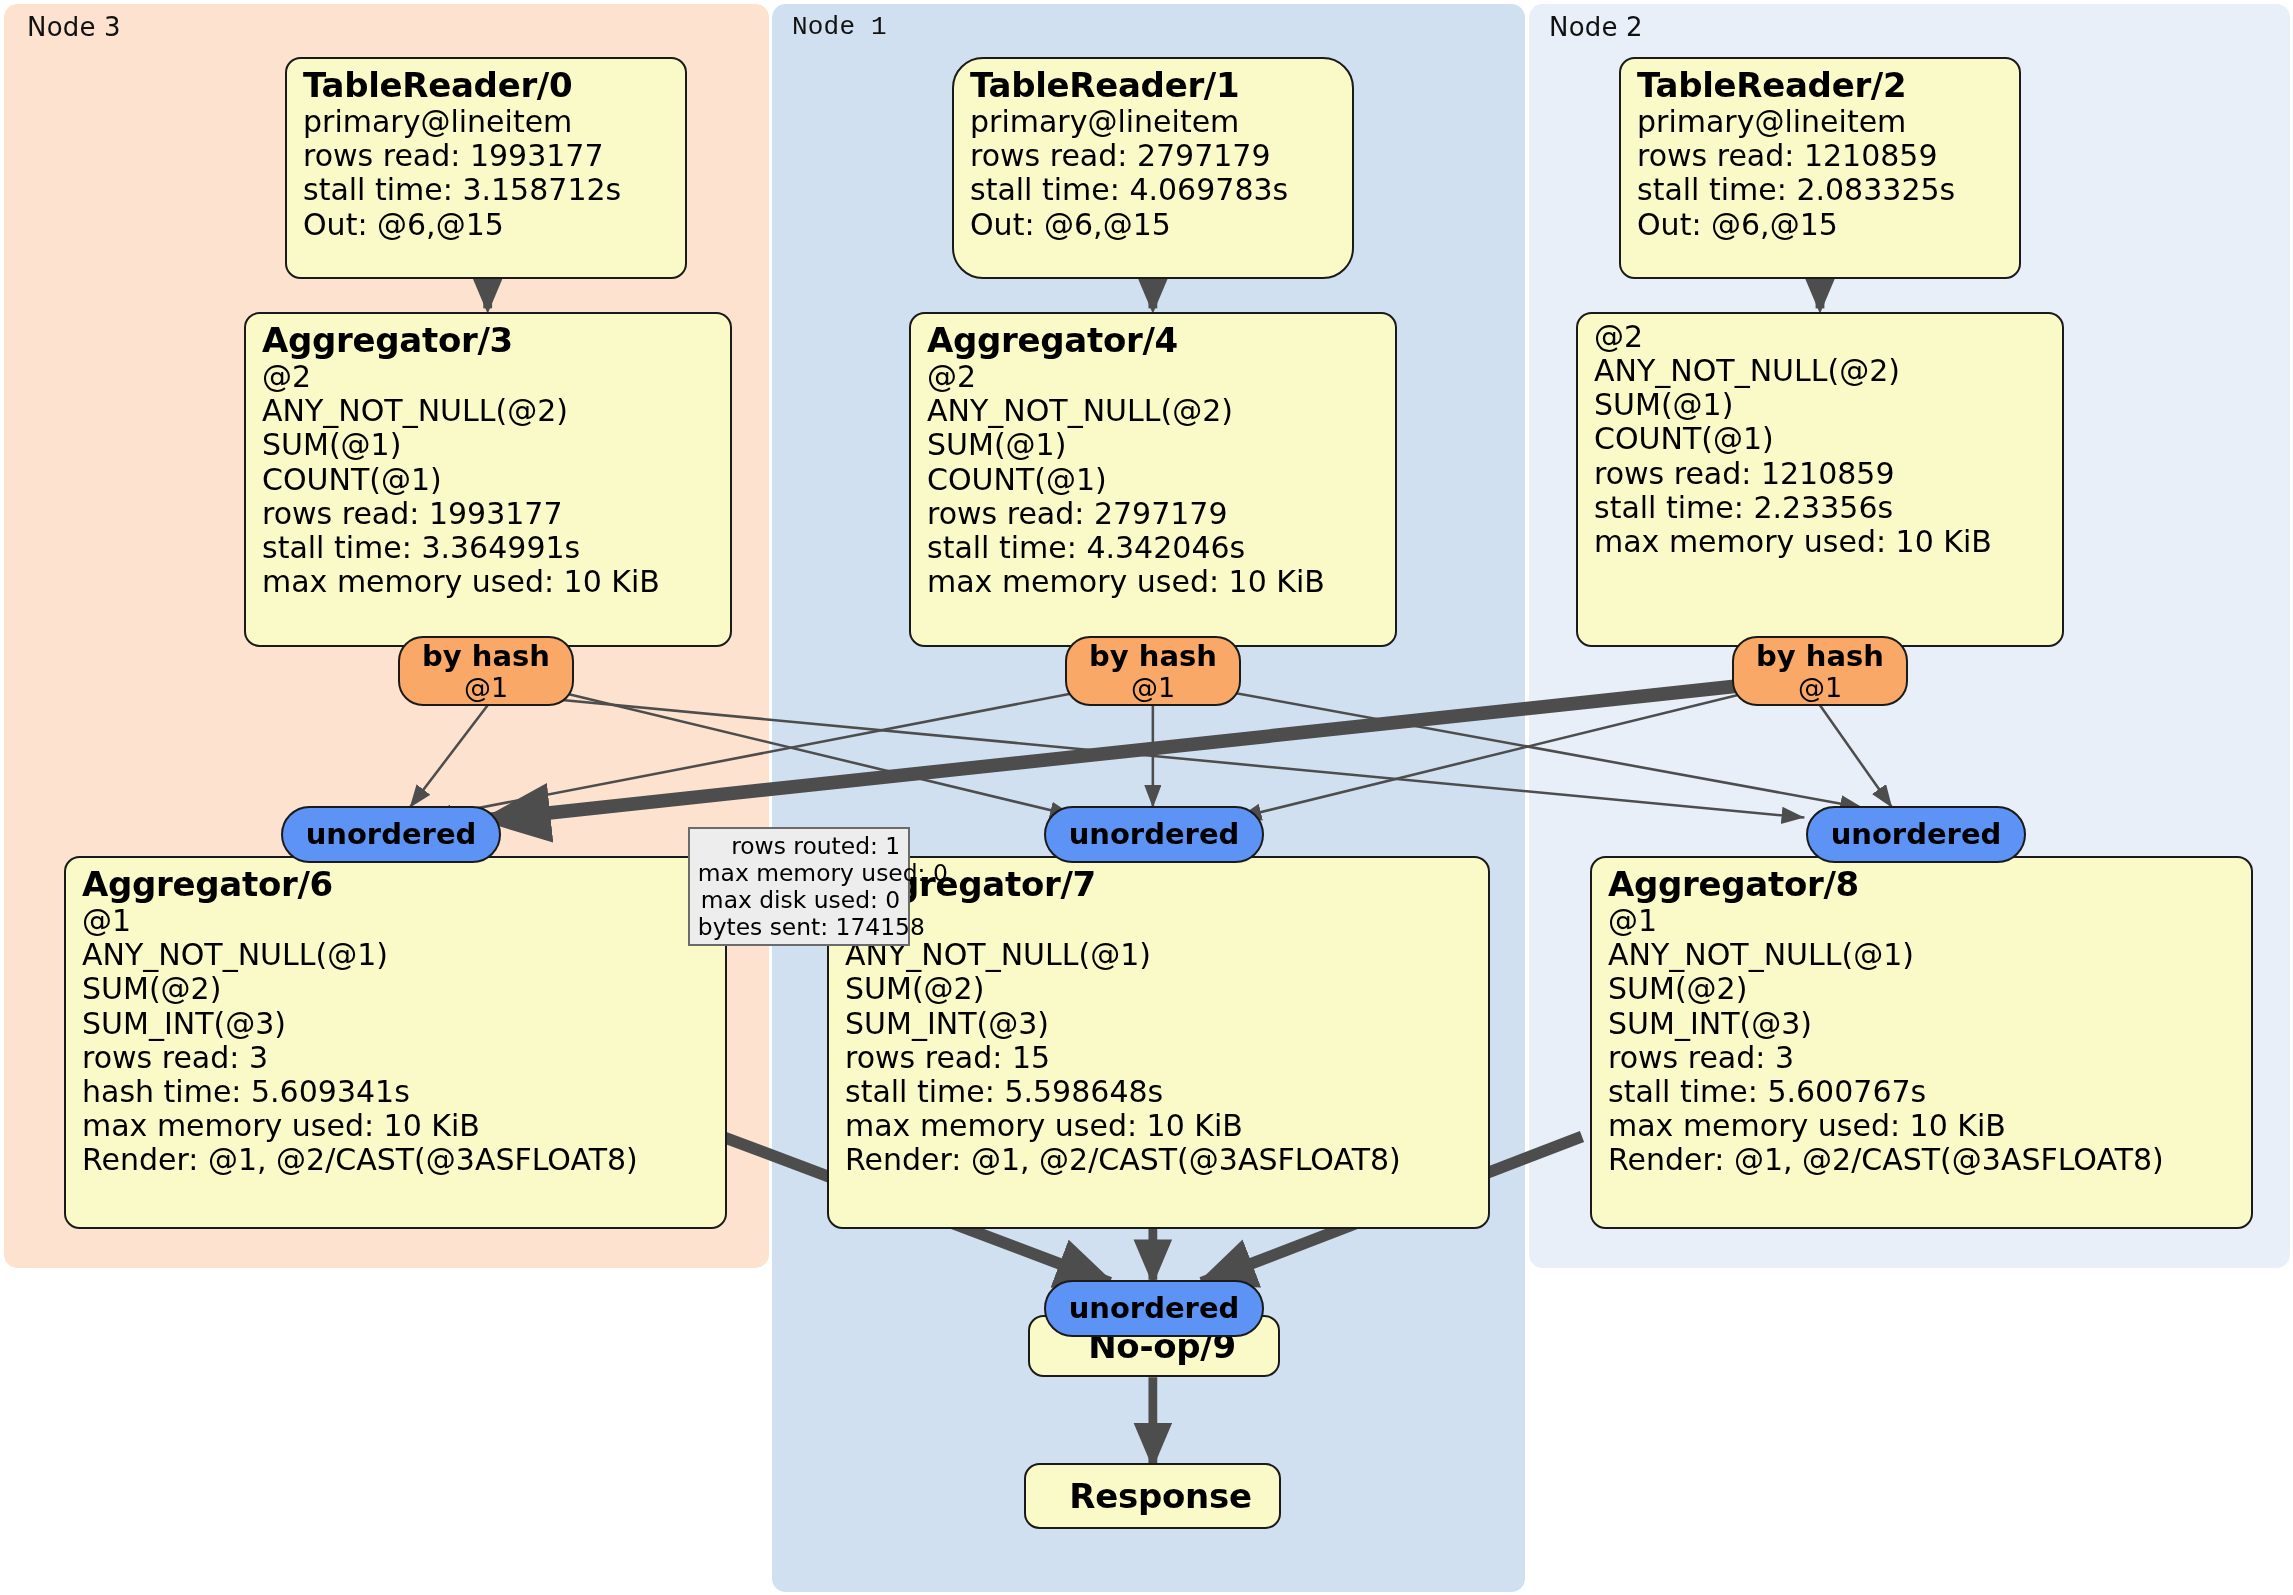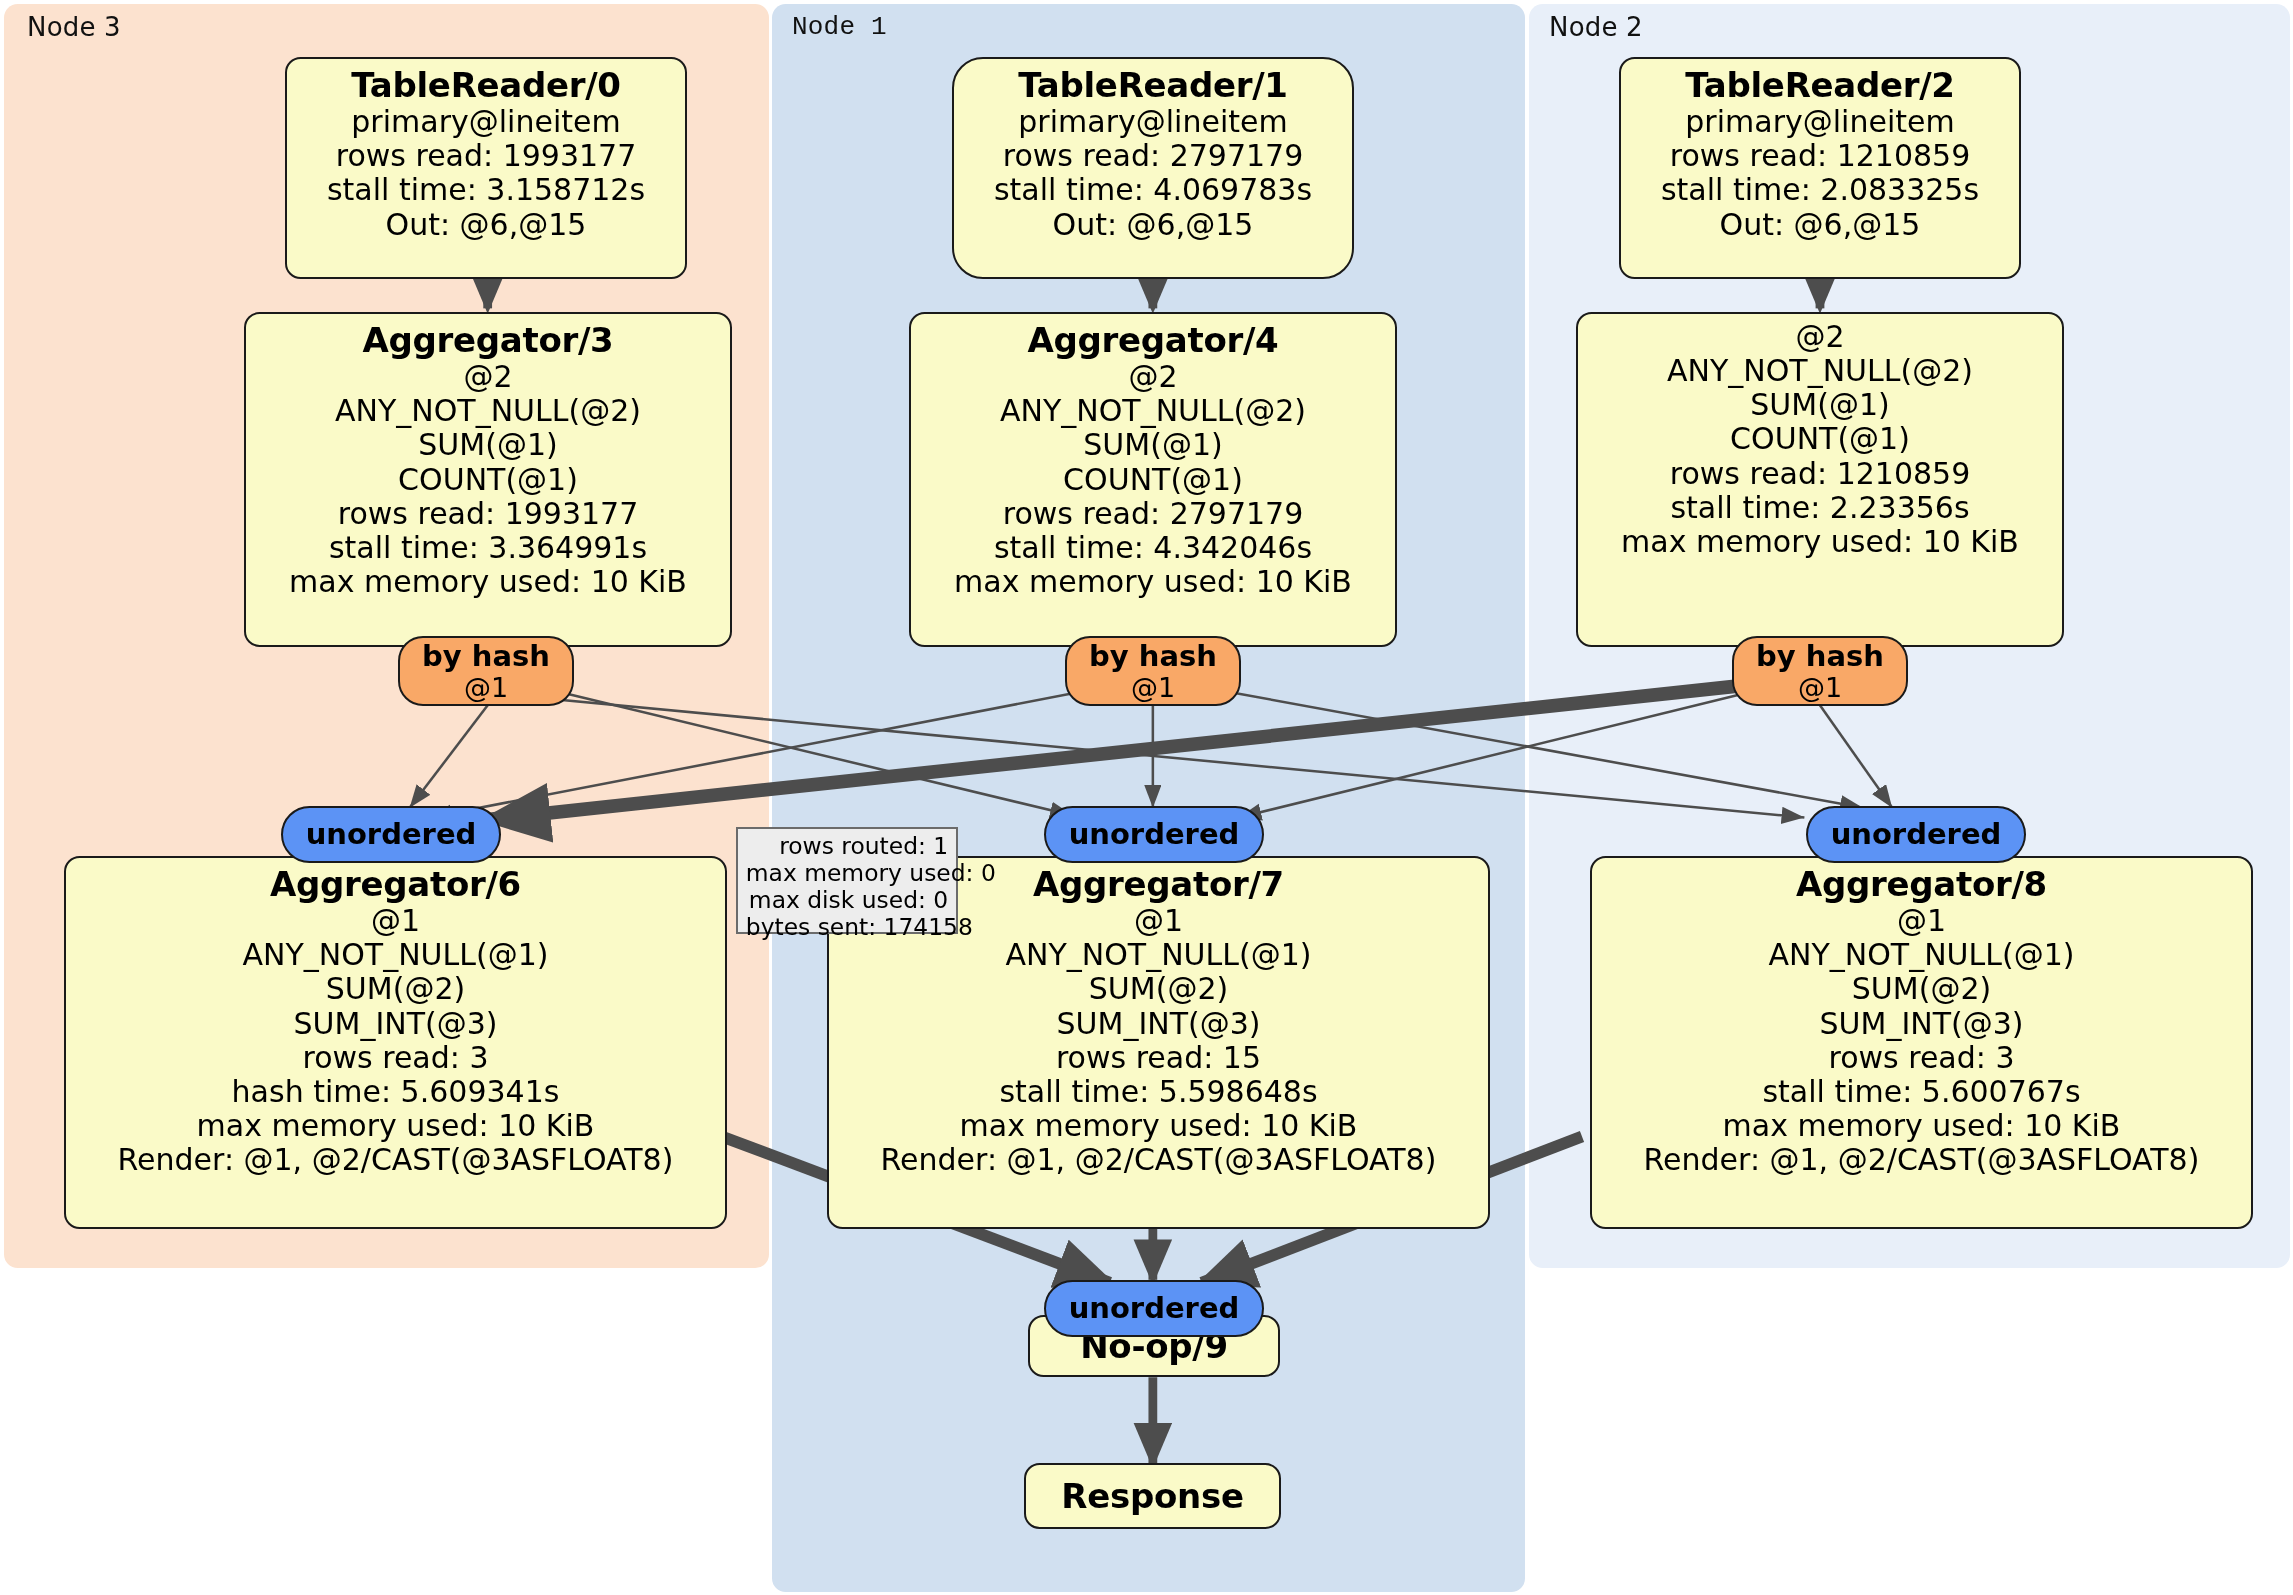--- a/index.html
+++ b/index.html
@@ -28,24 +28,25 @@
     letter-spacing: 0.2px;
     white-space: nowrap;
   }
   
   .proc {
     position: absolute;
     background: #FAFAC8;
     border: 2.9px solid #1a1a1a;
     border-radius: 15.6px;
     box-sizing: border-box;
-    text-align: center;
+    text-align: left;
     color: #000;
     padding-top: 5.9px;
     z-index: 6;
+    padding-left: 16px;
   }
   .proc .title {
     font-weight: bold;
     font-size: 34px;
     line-height: 1.18;
     letter-spacing: -0.3px;
   }
   .proc .line {
     font-size: 30px;
     line-height: 1.14;
@@ -274,21 +275,21 @@
     <div class="line">@1</div>
     <div class="line">ANY_NOT_NULL(@1)</div>
     <div class="line">SUM(@2)</div>
     <div class="line">SUM_INT(@3)</div>
     <div class="line">rows read: 3</div>
     <div class="line">stall time: 5.600767s</div>
     <div class="line">max memory used: 10 KiB</div>
     <div class="line">Render: @1, @2/CAST(@3ASFLOAT8)</div>
   </div>
 
-  <div class="stats-box" style="left:736px; top:827px; width:222px; height:107px;">
+  <div class="stats-box" style="left:688px; top:827px; width:222px; height:119px;">
     <div class="sline">rows routed: 1</div>
     <div class="sline">max memory used: 0</div>
     <div class="sline">max disk used: 0</div>
     <div class="sline">bytes sent: 174158</div>
   </div>
 
   <div class="pill receiver" style="left:1044px; top:1280px; width:220px; height:57px;">
     <span class="rtitle">unordered</span>
   </div>
 

